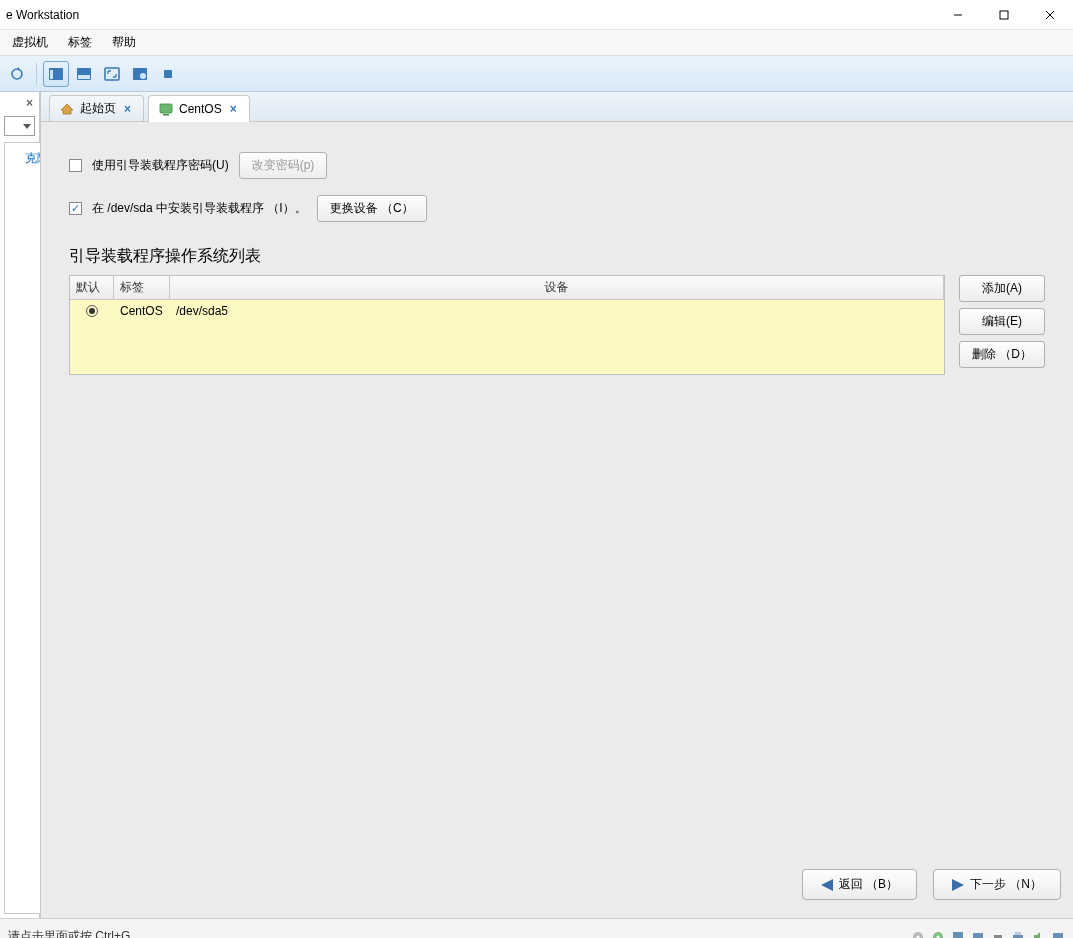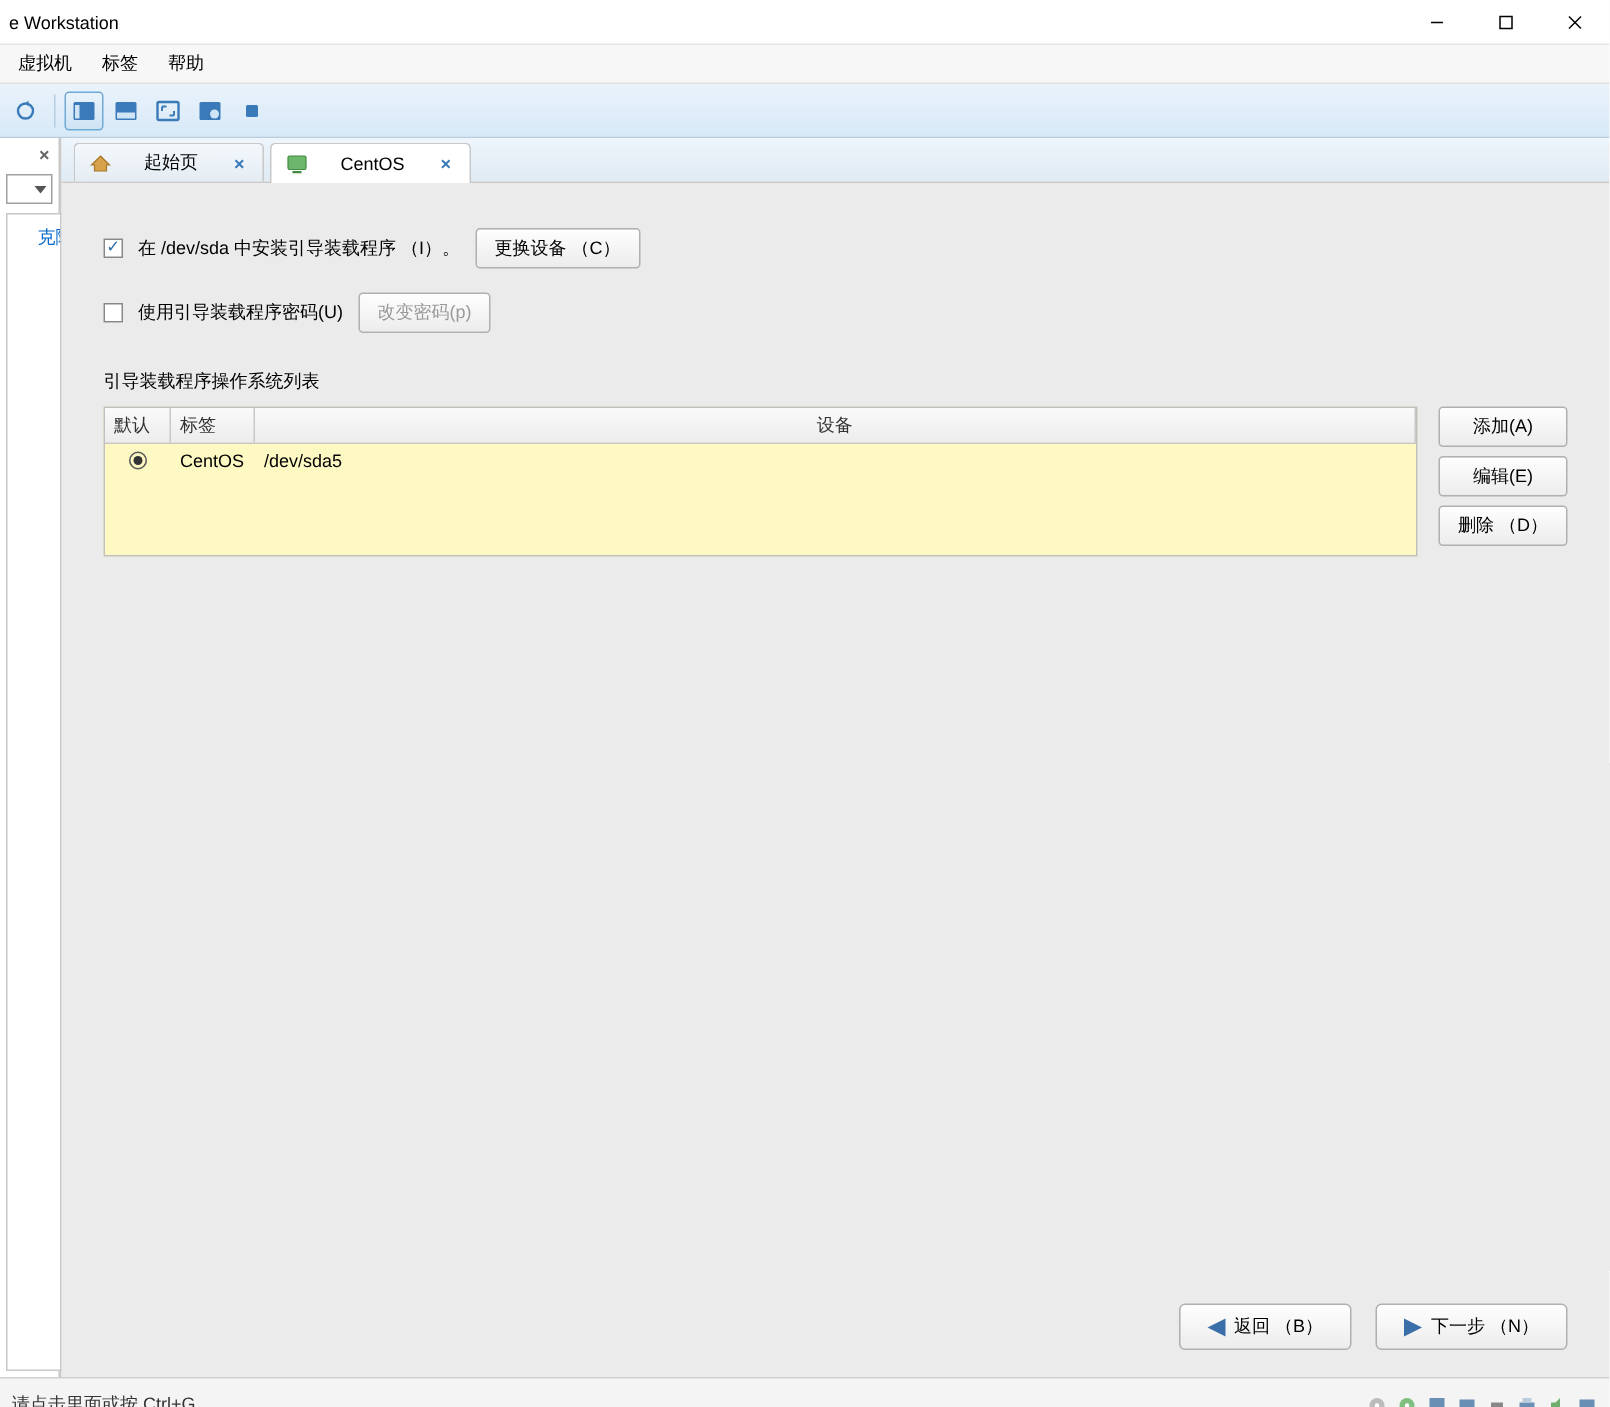--- a/index.html
+++ b/index.html
@@ -29,52 +29,52 @@
 .leftpanel .closebar { height:22px; display:flex; align-items:center; justify-content:flex-end; padding-right:6px; color:#666; font-weight:bold; }
 .leftpanel .dropdown { margin:2px 4px; height:20px; border:1px solid #a0a0a0; background:#fff; display:flex; align-items:center; justify-content:flex-end; padding:0 3px; }
 .leftpanel .dropdown .tri { width:0;height:0;border-left:4px solid transparent;border-right:4px solid transparent;border-top:5px solid #555; }
 .leftpanel .leftlist { flex:1; border:1px solid #c8c8c8; margin:4px; background:#fff; padding:4px 18px; overflow:hidden; }
 .leftpanel .entry { color:#0066cc; padding:3px 2px; white-space:nowrap; }
 
 .rightpanel { flex:1; display:flex; flex-direction:column; border-left:1px solid #c8c8c8; }
 
 
 .tabstrip { height:30px; background:linear-gradient(#eef5fb,#dfeaf3); border-bottom:1px solid #c8c8c8; display:flex; align-items:flex-end; padding:0 8px; gap:4px; }
-.tab { height:26px; padding:0 10px; display:flex; align-items:center; gap:22px; border:1px solid #c8c8c8; border-bottom:none; border-radius:4px 4px 0 0; background:linear-gradient(#f4f8fb,#e4ecf3); }
+.tab { height:26px; padding:0 10px; display:flex; align-items:center; gap:6px; border:1px solid #c8c8c8; border-bottom:none; border-radius:4px 4px 0 0; background:linear-gradient(#f4f8fb,#e4ecf3); }
 .tab.active { background:#fff; height:27px; position:relative; top:1px; }
 .tab .x { color:#3a7ab8; font-weight:bold; padding:0 2px; }
 .tab .ticon svg { width:14px; height:14px; display:block; }
 
 
 .workspace { flex:1; background:#ebebeb; padding:30px 28px 18px 28px; position:relative; display:flex; flex-direction:column; }
 .row { display:flex; align-items:center; gap:10px; margin-bottom:16px; }
 .chk { width:13px; height:13px; border:1px solid #888; background:#fff; display:inline-flex; align-items:center; justify-content:center; }
 .chk.checked::after { content:"✓"; font-size:11px; line-height:11px; color:#2b6fab; }
 .lbl { font-size:12px; }
 .btn-classic { padding:4px 12px; border:1px solid #b0b0b0; border-radius:3px; background:linear-gradient(#fefefe,#ececec); font-size:12px; }
 .btn-classic.disabled { color:#9a9a9a; }
 
-.section-title { font-size:12px; margin:8px 0; font-weight:normal; }
+.section-title { font-size:16px; margin:8px 0; font-weight:normal; }
 
 .table-area { display:flex; gap:14px; align-items:flex-start; }
 .table-box { flex:1; border:1px solid #c0c0c0; background:#fef9c3; }
 .thead { display:flex; background:linear-gradient(#fafafa,#ececec); border-bottom:1px solid #c8c8c8; }
 .th { padding:3px 6px; border-right:1px solid #c8c8c8; font-size:12px; color:#333; }
 .th.c1{ width:44px;} .th.c2{ width:56px;} .th.c3{ flex:1;text-align:center; }
 .trow { display:flex; padding:4px 0; align-items:center; }
 .td { padding:0 6px; font-size:12px; }
 .td.c1{ width:44px; display:flex; justify-content:center;} .td.c2{ width:56px;} .td.c3{ flex:1; }
 .radio { width:12px; height:12px; border:1px solid #555; border-radius:50%; display:inline-flex; align-items:center; justify-content:center; }
 .radio.on::after{ content:""; width:6px; height:6px; border-radius:50%; background:#333; }
 .tbody { height:74px; }
 
 .side-buttons { display:flex; flex-direction:column; gap:6px; }
 .side-buttons .btn-classic { min-width:84px; }
 
-.nav-buttons { position:absolute; bottom:18px; right:28px; display:flex; gap:16px; }
+.nav-buttons { position:absolute; bottom:18px; right:12px; display:flex; gap:16px; }
 .btn-nav { padding:6px 18px; border:1px solid #b0b0b0; border-radius:4px; background:linear-gradient(#fefefe,#ececec); display:flex; align-items:center; gap:6px; font-size:12px; }
 .arrow { width:0;height:0; }
 .arrow.left { border-top:6px solid transparent;border-bottom:6px solid transparent;border-right:12px solid #3a6ea8; }
 .arrow.right { border-top:6px solid transparent;border-bottom:6px solid transparent;border-left:12px solid #3a6ea8; }
 
 
 .statusbar { height:36px; background:#f4f4f4; border-top:1px solid #d0d0d0; display:flex; align-items:center; padding:0 8px; font-size:12px; color:#333; justify-content:space-between; }
 .status-icons { display:flex; gap:6px; align-items:center; }
 .status-icons .sicon { width:14px; height:14px; display:flex; align-items:center; justify-content:center; }
 </style>
@@ -178,28 +178,28 @@
               <rect x="4" y="12" width="6" height="1.5" fill="#3e8a3e"></rect>
             </svg>
         </span>
         <span>CentOS</span>
         <span class="x">×</span>
       </div>
     </div>
 
     <div class="workspace">
       <div class="row">
+        <span class="chk"></span>
+        <span class="lbl">使用引导装载程序密码(U)</span>
+        <button class="btn-classic disabled"><span>改变密码(p)</span></button>
+      </div>
+      <div class="row">
         <span class="chk checked"></span>
         <span class="lbl">在 /dev/sda 中安装引导装载程序 （I）。</span>
         <button class="btn-classic"><span>更换设备 （C）</span></button>
-      </div>
-      <div class="row">
-        <span class="chk"></span>
-        <span class="lbl">使用引导装载程序密码(U)</span>
-        <button class="btn-classic disabled"><span>改变密码(p)</span></button>
       </div>
 
       <div class="section-title">引导装载程序操作系统列表</div>
 
       <div class="table-area">
         <div class="table-box">
           <div class="thead">
             <div class="th c1">默认</div>
             <div class="th c2">标签</div>
             <div class="th c3">设备</div>

